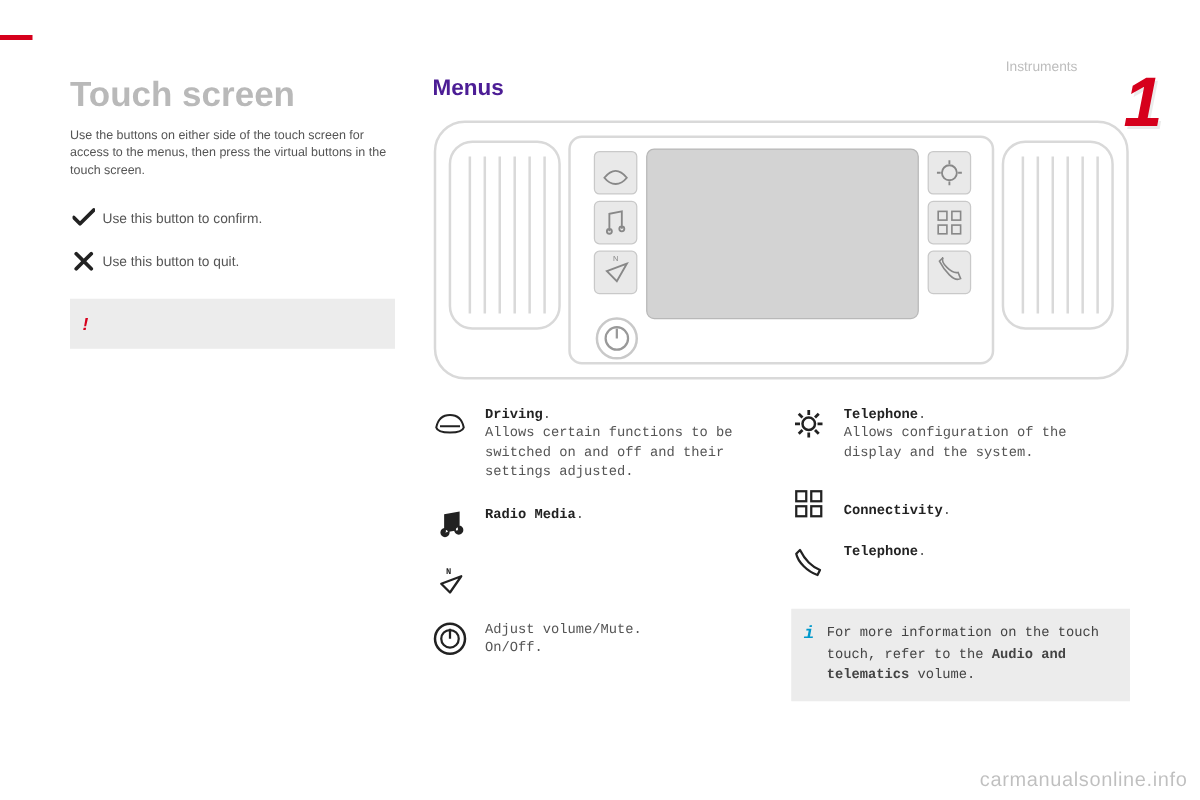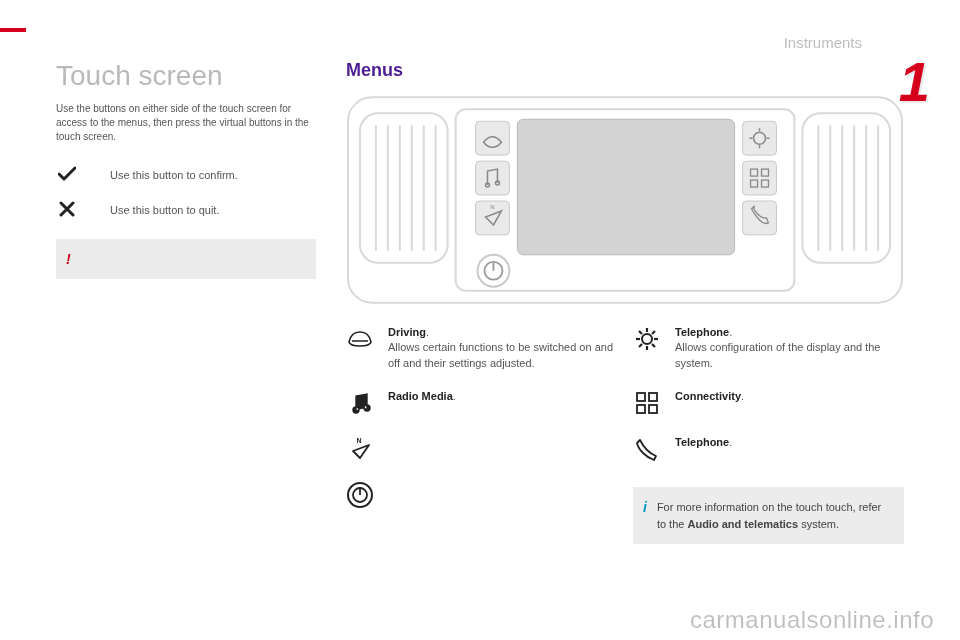--- a/index.html
+++ b/index.html
@@ -13,22 +13,22 @@
     color: #333;
   }
   .red-corner {
     position: absolute;
     top: 28px; left: 0;
     width: 26px; height: 4px;
     background: #d6001c;
   }
   .header-label {
     position: absolute;
-    top: 34px; right: 98px;
-    font-size: 15px;
+    top: 48px; right: 98px;
+    font-size: 11px;
     color: #bdbdbd;
     text-align: right;
   }
   .chapter-number {
     position: absolute;
     top: 54px; right: 30px;
     font-size: 56px;
     font-weight: bold;
     color: #d6001c;
     font-style: italic;
@@ -38,35 +38,35 @@
   .page {
     position: absolute;
     top: 60px; left: 56px; right: 56px; bottom: 20px;
     display: flex;
     gap: 30px;
   }
   .col-left { width: 260px; }
   .col-right { flex: 1; }
   h1.title {
     font-size: 28px;
-    font-weight: 400;
+    font-weight: 700;
     color: #b9b9b9;
     margin-bottom: 10px;
   }
   .intro {
     font-size: 10px;
     line-height: 1.4;
     color: #555;
     margin-bottom: 22px;
   }
   .btn-row {
     display: flex;
     align-items: flex-start;
     margin-bottom: 18px;
-    gap: 32px;
+    gap: 4px;
   }
   .btn-row .icon {
     width: 22px;
     flex-shrink: 0;
     display: flex;
     justify-content: center;
   }
   .btn-row .txt { font-size: 11px; line-height: 1.4; color: #555; padding-top: 2px; }
   .info-box {
     background: #ececec;
@@ -95,20 +95,21 @@
     margin-bottom: 14px;
   }
   .device {
     width: 100%;
     height: 210px;
     margin-bottom: 20px;
   }
   .menu-grid {
     display: flex;
     gap: 16px;
+    font-family: Liberation Mono, monospace;
   }
   .menu-col { flex: 1; }
   .menu-item {
     display: flex;
     gap: 14px;
     margin-bottom: 18px;
   }
   .menu-item .mi-icon {
     width: 28px; height: 28px;
     flex-shrink: 0;
@@ -118,22 +119,22 @@
   }
   .menu-item .mi-text {
     font-size: 11px;
     line-height: 1.4;
     color: #555;
   }
   .menu-item .mi-text .label { font-weight: bold; color: #222; }
   .watermark {
     position: absolute;
     bottom: 6px;
-    right: 26px;
-    font-size: 24px;
+    right: 10px;
+    font-size: 16px;
     color: rgba(0,0,0,0.25);
     letter-spacing: 0.5px;
   }
   svg { display: block; }
 </style>
 </head>
 <body>
 
 <div class="red-corner"></div>
 <div class="header-label">Instruments</div>
@@ -271,20 +272,24 @@
         </div>
 
         <div class="menu-item">
           <div class="mi-icon">
             <svg width="28" height="28" viewBox="0 0 28 28">
                 <circle cx="14" cy="14" r="12" fill="none" stroke="#222" stroke-width="2"></circle>
                 <circle cx="14" cy="14" r="7" fill="none" stroke="#222" stroke-width="1.8"></circle>
                 <line x1="14" y1="6" x2="14" y2="14" stroke="#222" stroke-width="1.8"></line>
               </svg>
           </div>
+          <div class="mi-text">
+            <span style="white-space:pre-line;">Adjust volume/Mute.
+On/Off.</span>
+          </div>
         </div>
 
       </div>
       <div class="menu-col">
 
         <div class="menu-item">
           <div class="mi-icon">
             <svg width="26" height="26" viewBox="0 0 26 26">
                 <circle cx="13" cy="13" r="5" fill="none" stroke="#222" stroke-width="2"></circle>
                 <g stroke="#222" stroke-width="2.2">
@@ -298,21 +303,21 @@
                   <line x1="8" y1="18" x2="5" y2="21"></line>
                 </g>
               </svg>
           </div>
           <div class="mi-text">
             <span class="label">Telephone</span><span>.</span><br>
             <span>Allows configuration of the display and the system.</span>
           </div>
         </div>
 
-        <div class="menu-item" style="">
+        <div class="menu-item" style="align-items:flex-end;">
           <div class="mi-icon">
             <svg width="26" height="26" viewBox="0 0 26 26">
                 <g fill="none" stroke="#222" stroke-width="1.8">
                   <rect x="3" y="3" width="8" height="8"></rect>
                   <rect x="15" y="3" width="8" height="8"></rect>
                   <rect x="3" y="15" width="8" height="8"></rect>
                   <rect x="15" y="15" width="8" height="8"></rect>
                 </g>
               </svg>
           </div>
@@ -328,21 +333,21 @@
               </svg>
           </div>
           <div class="mi-text">
             <span class="label">Telephone</span><span>.</span>
           </div>
         </div>
 
         <div class="info-box" style="margin-top:24px;">
           <div class="mark blue">i</div>
           <div class="body">
-            <span>For more information on the touch touch, refer to the </span><b>Audio and telematics</b><span> system.</span>
+            <span>For more information on the touch touch, refer to the </span><b>Audio and telematics</b><span> volume.</span>
           </div>
         </div>
 
       </div>
     </div>
   </div>
 </div>
 
 <div class="watermark">carmanualsonline.info</div>
 

